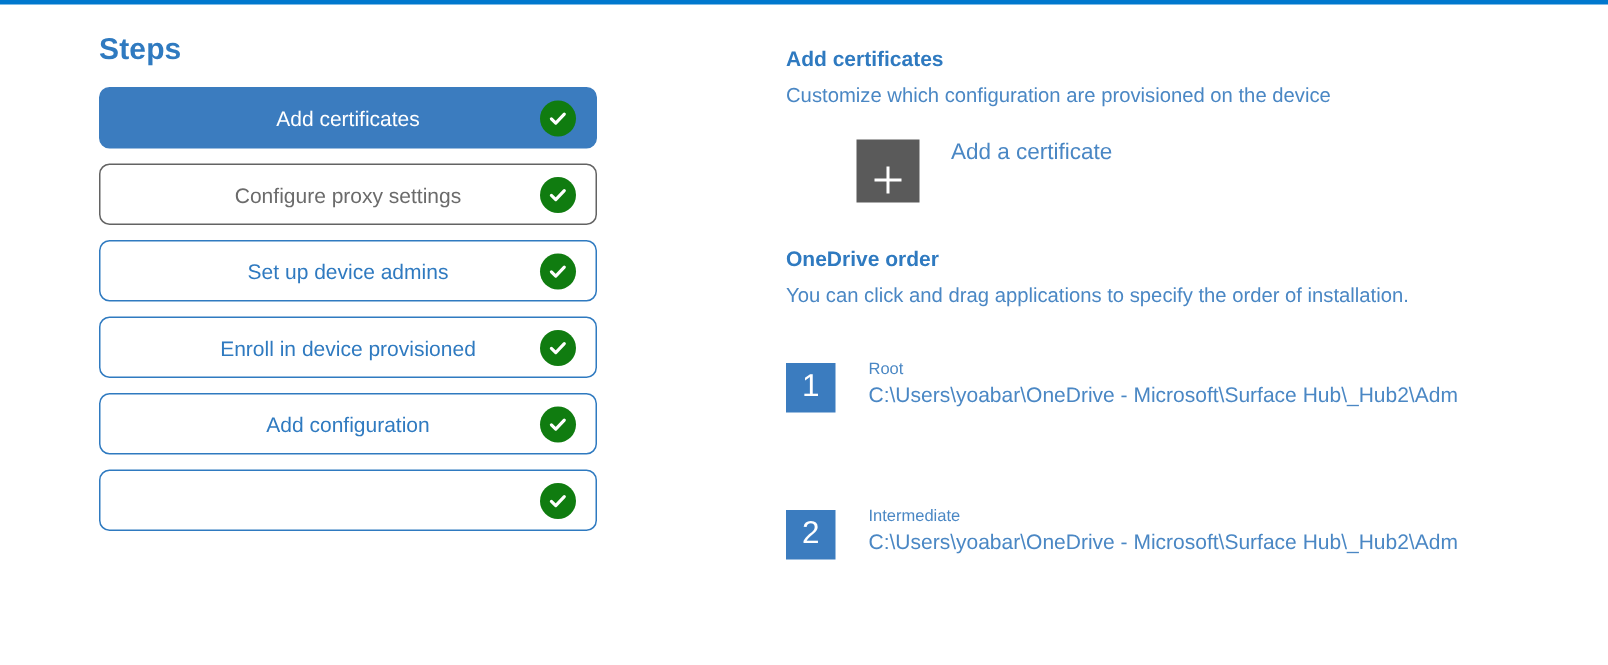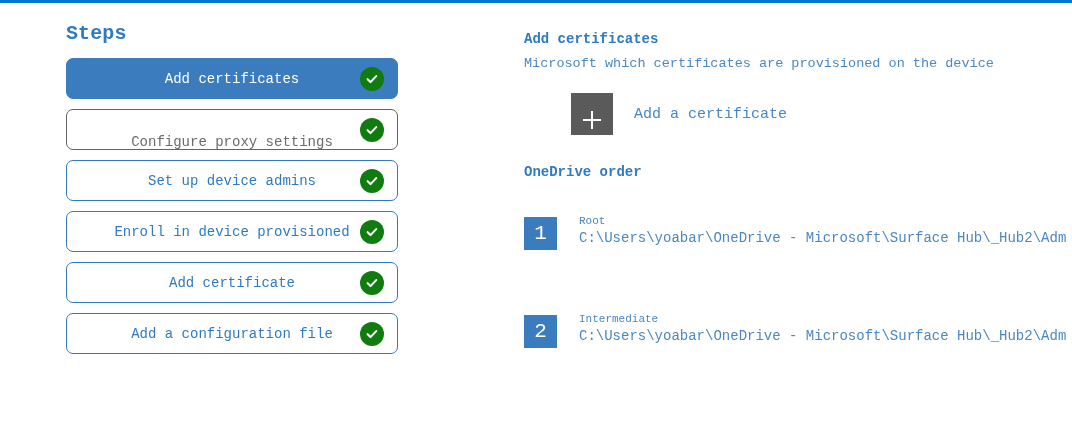--- a/index.html
+++ b/index.html
@@ -10,21 +10,20 @@
     background: #ffffff;
     font-family: "Liberation Sans", sans-serif;
     overflow: hidden;
   }
 
   #app {
     position: relative;
     width: 1072px;
     height: 366px;
     background: #ffffff;
-    font-family: Liberation Mono, monospace;
   }
 
   
   .top-rule {
     position: absolute;
     top: 0;
     left: 0;
     width: 1072px;
     height: 3px;
     background: #0078ce;
@@ -72,21 +71,21 @@
   }
 
   
   .step-btn.is-active {
     background: #3b7cbf;
     border-color: #3b7cbf;
   }
   .step-btn.is-active .step-label { color: #ffffff; }
 
   
-  .step-btn.is-muted { border-color: #636363; align-items: flex-end; }
+  .step-btn.is-muted { border-color: #636363; }
   .step-btn.is-muted .step-label { color: #6b6b6b; }
 
   
   .check-badge {
     position: absolute;
     right: 13px;
     top: 50%;
     transform: translateY(-50%);
     width: 24px;
     height: 24px;
@@ -116,21 +115,21 @@
   .detail-sub {
     font-size: 13.5px;
     color: #4a87c4;
     line-height: 1.3;
     margin-top: 7px;
   }
 
   
   .add-row {
     display: flex;
-    align-items: center;
+    align-items: flex-start;
     margin-top: 21px;
     padding-left: 47px;
   }
 
   .plus-tile {
     width: 42px;
     height: 42px;
     background: #5a5a5a;
     position: relative;
     flex: 0 0 auto;
@@ -236,51 +235,51 @@
         </div>
         <div class="step-btn">
           <div class="step-label">Enroll in device provisioned</div>
           <div class="check-badge">
             <svg width="14" height="14" viewBox="0 0 14 14">
               <path d="M2.6 7.2 L5.5 10.1 L11.2 4.1" fill="none" stroke="#ffffff" stroke-width="2.1" stroke-linecap="round" stroke-linejoin="round"></path>
             </svg>
           </div>
         </div>
         <div class="step-btn">
-          <div class="step-label">Add certificate</div>
-          <div class="check-badge">
-            <svg width="14" height="14" viewBox="0 0 14 14">
-              <path d="M2.6 7.2 L5.5 10.1 L11.2 4.1" fill="none" stroke="#ffffff" stroke-width="2.1" stroke-linecap="round" stroke-linejoin="round"></path>
-            </svg>
-          </div>
-        </div>
-        <div class="step-btn">
-          <div class="step-label">Add a configuration file</div>
+          <div class="step-label">Add configuration</div>
+          <div class="check-badge">
+            <svg width="14" height="14" viewBox="0 0 14 14">
+              <path d="M2.6 7.2 L5.5 10.1 L11.2 4.1" fill="none" stroke="#ffffff" stroke-width="2.1" stroke-linecap="round" stroke-linejoin="round"></path>
+            </svg>
+          </div>
+        </div>
+        <div class="step-btn">
           <div class="check-badge">
             <svg width="14" height="14" viewBox="0 0 14 14">
               <path d="M2.6 7.2 L5.5 10.1 L11.2 4.1" fill="none" stroke="#ffffff" stroke-width="2.1" stroke-linecap="round" stroke-linejoin="round"></path>
             </svg>
           </div>
         </div>
       </div>
   </div>
 
   <div class="detail-pane">
 
     <div class="detail-heading">Add certificates</div>
 
-    <div class="detail-sub">Microsoft which certificates are provisioned on the device</div>
+    <div class="detail-sub">Customize which configuration are provisioned on the device</div>
 
     <div class="add-row">
       <div class="plus-tile"></div>
       <div class="add-row-label">Add a certificate</div>
     </div>
 
     <div class="install-block">
       <div class="detail-heading">OneDrive order</div>
+      <div class="detail-sub">You can click and drag applications to specify the order of installation.</div>
 
       <div class="install-list" id="install-list">
           <div class="install-item">
             <div class="order-badge">1</div>
             <div class="install-text">
               <div class="install-name">Root</div>
               <div class="install-path">C:\Users\yoabar\OneDrive - Microsoft\Surface Hub\_Hub2\Adm</div>
             </div>
           </div>
           <div class="install-item">

